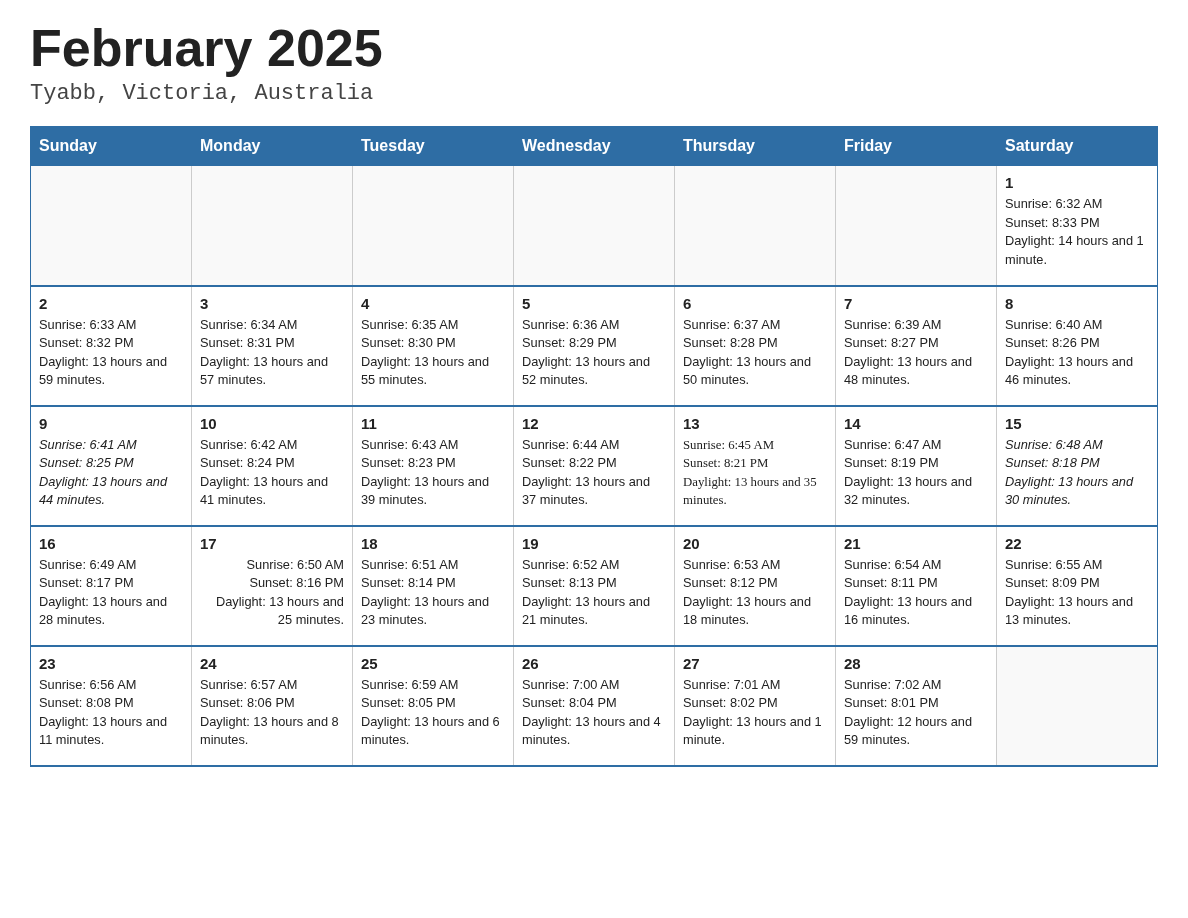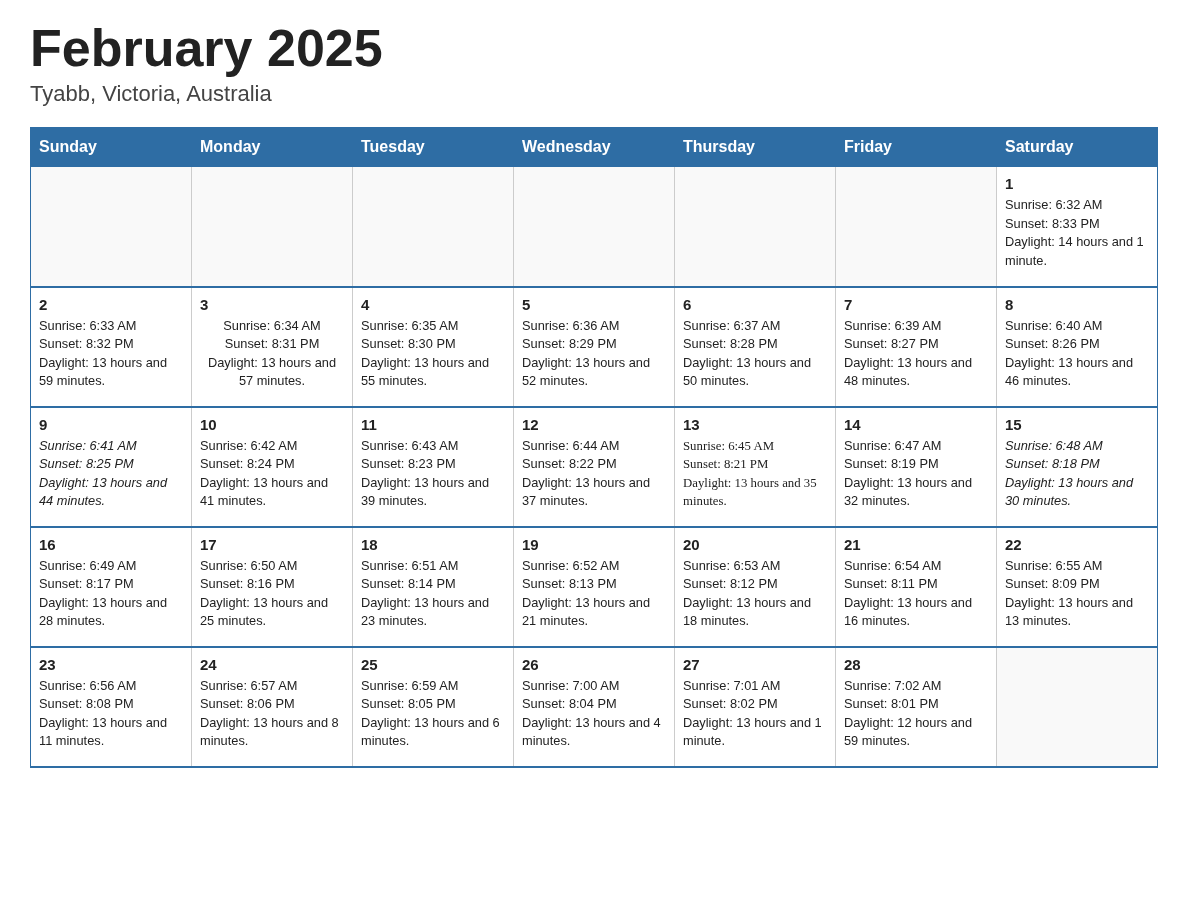--- a/index.html
+++ b/index.html
@@ -51,20 +51,21 @@
       font-size: 52px;
       font-weight: bold;
       color: #222;
       line-height: 1.1;
     }
     .title-block h2 {
       font-size: 22px;
       font-weight: normal;
       color: #444;
       margin-top: 4px;
+      font-family: Liberation Mono, monospace;
     }
     table {
       width: 100%;
       border-collapse: collapse;
       table-layout: fixed;
     }
     thead tr {
       background-color: #2e6da4;
     }
     thead th {
@@ -150,21 +151,21 @@
       </tr>
       <tr>
         <td>
           <span class="day-num">2</span>
           <div class="day-info" style="white-space: pre-line;">Sunrise: 6:33 AM
 Sunset: 8:32 PM
 Daylight: 13 hours and 59 minutes.</div>
         </td>
         <td>
           <span class="day-num">3</span>
-          <div class="day-info" style="white-space: pre-line; text-align: center;">Sunrise: 6:34 AM
+          <div class="day-info" style="white-space: pre-line;">Sunrise: 6:34 AM
 Sunset: 8:31 PM
 Daylight: 13 hours and 57 minutes.</div>
         </td>
         <td>
           <span class="day-num">4</span>
           <div class="day-info" style="white-space: pre-line;">Sunrise: 6:35 AM
 Sunset: 8:30 PM
 Daylight: 13 hours and 55 minutes.</div>
         </td>
         <td>
@@ -238,21 +239,21 @@
       </tr>
       <tr>
         <td>
           <span class="day-num">16</span>
           <div class="day-info" style="white-space: pre-line;">Sunrise: 6:49 AM
 Sunset: 8:17 PM
 Daylight: 13 hours and 28 minutes.</div>
         </td>
         <td>
           <span class="day-num">17</span>
-          <div class="day-info" style="white-space: pre-line;">Sunrise: 6:50 AM
+          <div class="day-info" style="white-space: pre-line; text-align: right;">Sunrise: 6:50 AM
 Sunset: 8:16 PM
 Daylight: 13 hours and 25 minutes.</div>
         </td>
         <td>
           <span class="day-num">18</span>
           <div class="day-info" style="white-space: pre-line;">Sunrise: 6:51 AM
 Sunset: 8:14 PM
 Daylight: 13 hours and 23 minutes.</div>
         </td>
         <td>

